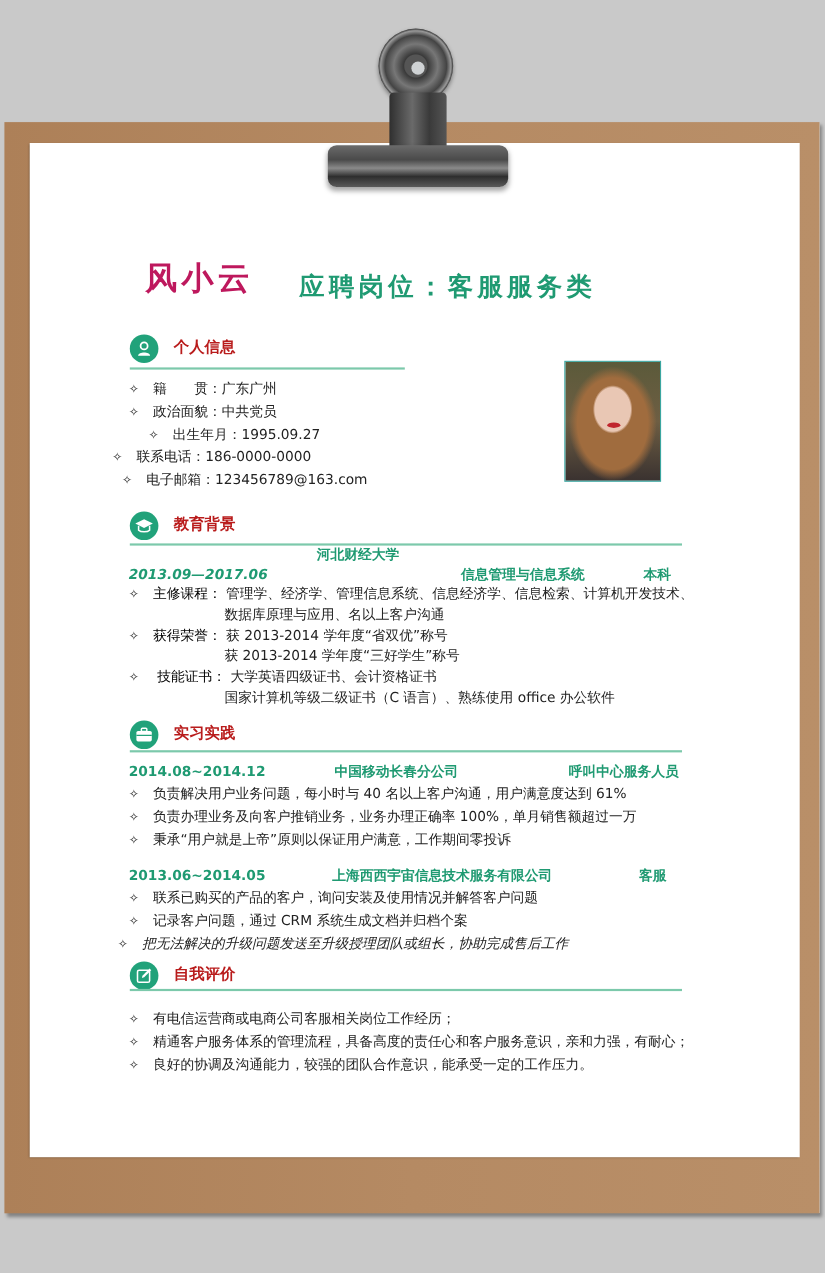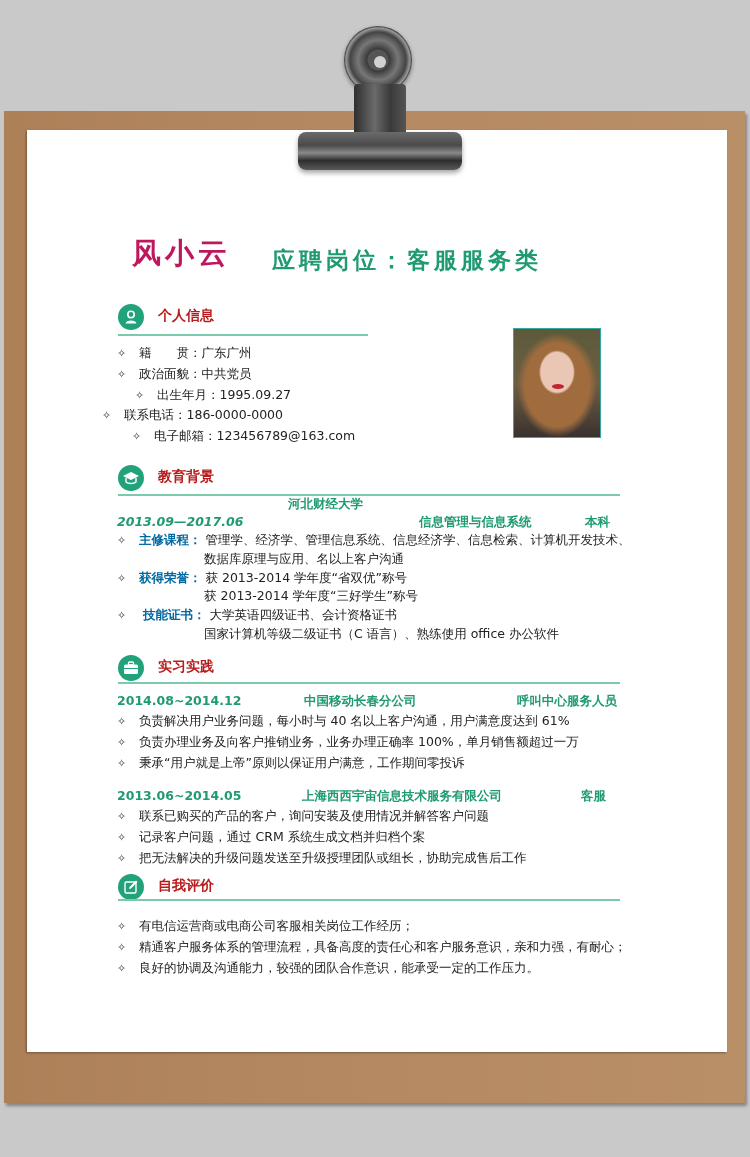--- a/index.html
+++ b/index.html
@@ -58,21 +58,21 @@
     background: #21a27a; display: flex; align-items: center; justify-content: center;
   }
   .sec-title {
     position: absolute; left: 40px; top: 3px; font-size: 14px; font-weight: bold; color: #b91c1c;
     white-space: nowrap;
   }
   .sec-line { position: absolute; left: 118px; height: 2px; background: #7cc9ab; }
 
   .row { position: absolute; font-size: 12.5px; color: #222; white-space: nowrap; }
   .bullet { display: inline-block; width: 22px; color: #333; font-size: 11px; }
-  .lbl { color: #0369a1; font-weight: bold; }
+  .lbl { color: #000000; font-weight: normal; }
   .gline { position: absolute; font-size: 12.5px; font-weight: bold; color: #1f9a72; white-space: nowrap; }
 
   .photo {
     position: absolute; left: 513px; top: 328px; width: 88px; height: 110px;
     border: 1px solid #3aa6a0;
     background:
       radial-gradient(ellipse 18px 22px at 50% 40%, #e9c7b4 0 90%, transparent 100%),
       radial-gradient(ellipse 40px 52px at 50% 52%, #a06c3e 0 80%, transparent 100%),
       linear-gradient(180deg, #5b5a3a 0%, #6e5e43 50%, #3a3230 100%);
   }
@@ -113,21 +113,21 @@
 </div>
 <div class="row" style="left:117px; top:366px;">
   <span class="bullet">✧</span><span>政治面貌：</span><span>中共党员</span>
 </div>
 <div class="row" style="left:135px; top:387px;">
   <span class="bullet">✧</span><span>出生年月：</span><span>1995.09.27</span>
 </div>
 <div class="row" style="left:102px; top:407px;">
   <span class="bullet">✧</span><span>联系电话：</span><span>186-0000-0000</span>
 </div>
-<div class="row" style="left:132px; top:428px;">
+<div class="row" style="left:111px; top:428px;">
   <span class="bullet">✧</span><span>电子邮箱：</span><span>123456789@163.com</span>
 </div>
 
 <div class="photo">
     <div class="photo-lips"></div>
   </div>
 
 <div class="section-head" style="top:465px;">
   <div class="sec-icon">
     <svg width="18" height="16" viewBox="0 0 18 16">
@@ -188,21 +188,21 @@
 <div class="gline" style="left:117px; top:788px;">2013.06~2014.05</div>
 <div class="gline" style="left:302px; top:788px;font-family:Liberation Serif, serif;">上海西西宇宙信息技术服务有限公司</div>
 <div class="gline" style="left:581px; top:788px;">客服</div>
 
 <div class="row" style="left:117px; top:808px;">
   <span class="bullet">✧</span><span>联系已购买的产品的客户，询问安装及使用情况并解答客户问题</span>
 </div>
 <div class="row" style="left:117px; top:829px;">
   <span class="bullet">✧</span><span>记录客户问题，通过 CRM 系统生成文档并归档个案</span>
 </div>
-<div class="row" style="left:117px; top:850px;">
+<div class="row" style="left:107px; top:850px;font-style:italic;">
   <span class="bullet">✧</span><span>把无法解决的升级问题发送至升级授理团队或组长，协助完成售后工作</span>
 </div>
 
 <div class="section-head" style="top:874px;">
   <div class="sec-icon">
     <svg width="16" height="16" viewBox="0 0 16 16">
         <rect x="2" y="3" width="11" height="11" rx="1.5" fill="none" stroke="#fff" stroke-width="1.4"></rect>
         <path d="M6 10 L6.5 8 L13 1.5 L14.5 3 L8 9.5 Z" fill="#fff"></path>
       </svg>
   </div>

